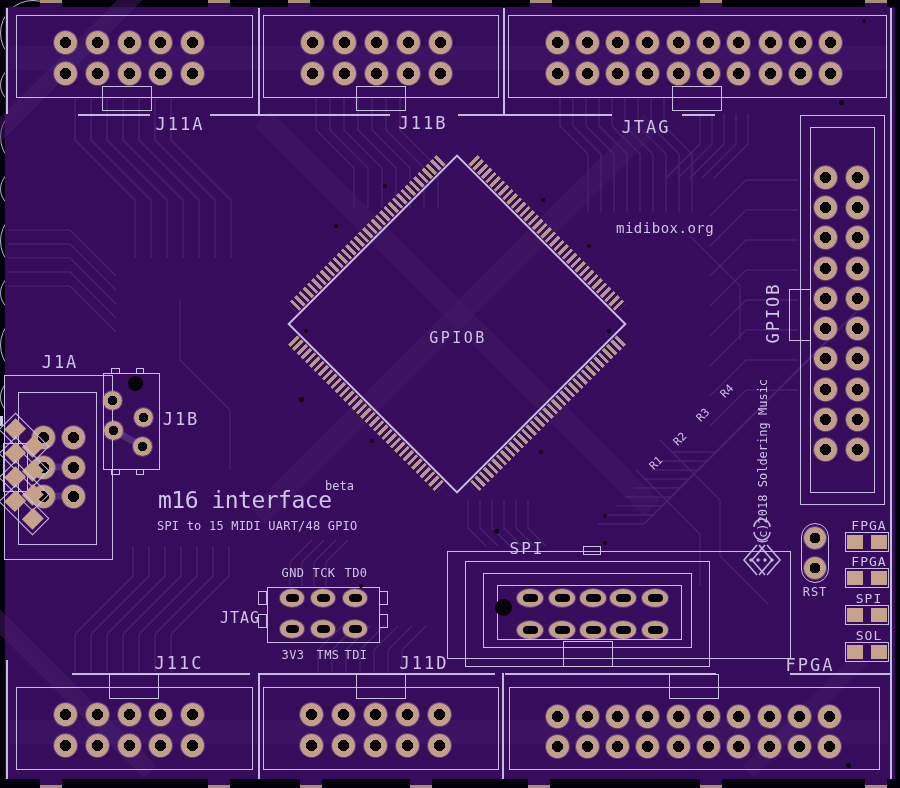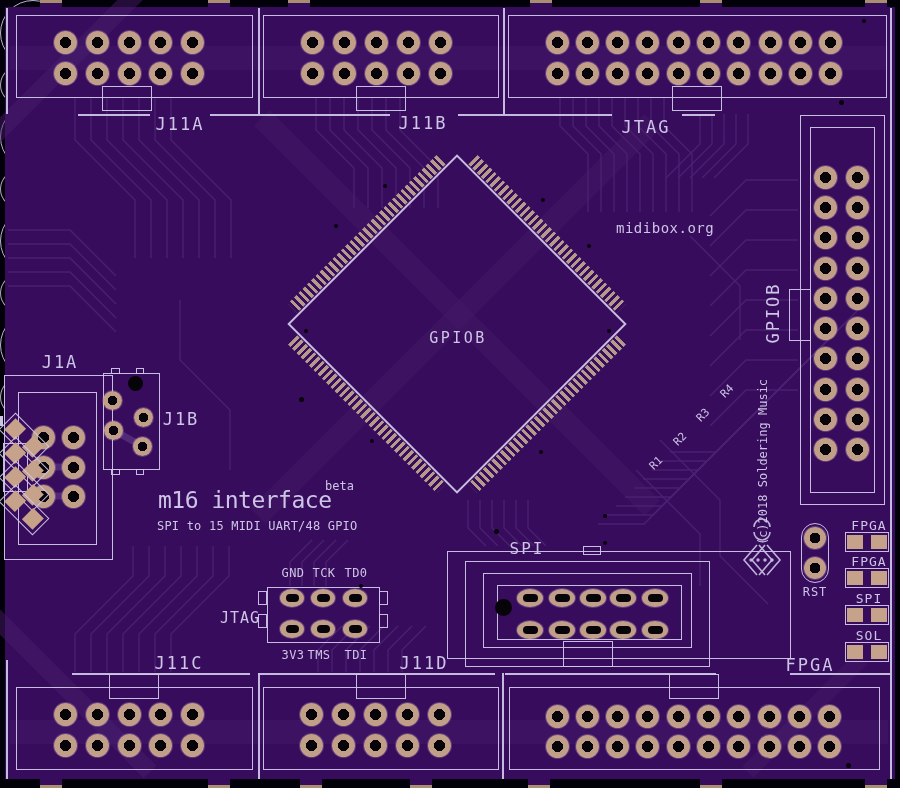--- a/index.html
+++ b/index.html
@@ -329,21 +329,21 @@
       </div>
       <div class="opad" style="left: 343px; top: 589px; width: 24px; height: 18px;">
         <div class="ohole" style="left: 5.5px; top: 5px; width: 13px; height: 8px;"></div>
       </div>
       <div class="opad" style="left: 343px; top: 620px; width: 24px; height: 18px;">
         <div class="ohole" style="left: 5.5px; top: 5px; width: 13px; height: 8px;"></div>
       </div>
       <span class="lbl" style="left: 293px; top: 573px; font-size: 12px; letter-spacing: 0.5px;">GND</span>
       <span class="lbl" style="left: 293px; top: 655px; font-size: 12px; letter-spacing: 0.5px;">3V3</span>
       <span class="lbl" style="left: 324px; top: 573px; font-size: 12px; letter-spacing: 0.5px;">TCK</span>
-      <span class="lbl" style="left: 319px; top: 655px; font-size: 12px; letter-spacing: 0.5px;">TMS</span>
+      <span class="lbl" style="left: 328px; top: 655px; font-size: 12px; letter-spacing: 0.5px;">TMS</span>
       <span class="lbl" style="left: 356px; top: 573px; font-size: 12px; letter-spacing: 0.5px;">TD0</span>
       <span class="lbl" style="left: 356px; top: 655px; font-size: 12px; letter-spacing: 0.5px;">TDI</span>
       <span class="lbl" style="left: 240px; top: 618px; font-size: 15px; letter-spacing: 1px;">JTAG</span>
       <div class="box" style="left: 447px; top: 551px; width: 344px; height: 108px;"></div>
       <div class="box" style="left: 465px; top: 561px; width: 245px; height: 106px;"></div>
       <div class="box" style="left: 483px; top: 573px; width: 209px; height: 75px;"></div>
       <div class="box" style="left: 497px; top: 585px; width: 185px; height: 55px;"></div>
       <div class="box" style="left: 583px; top: 546px; width: 18px; height: 9px;"></div>
       <div class="box" style="left: 563px; top: 641px; width: 50px; height: 26px;"></div>
       <div class="opad" style="left: 517px; top: 589px; width: 26px; height: 18px;">

